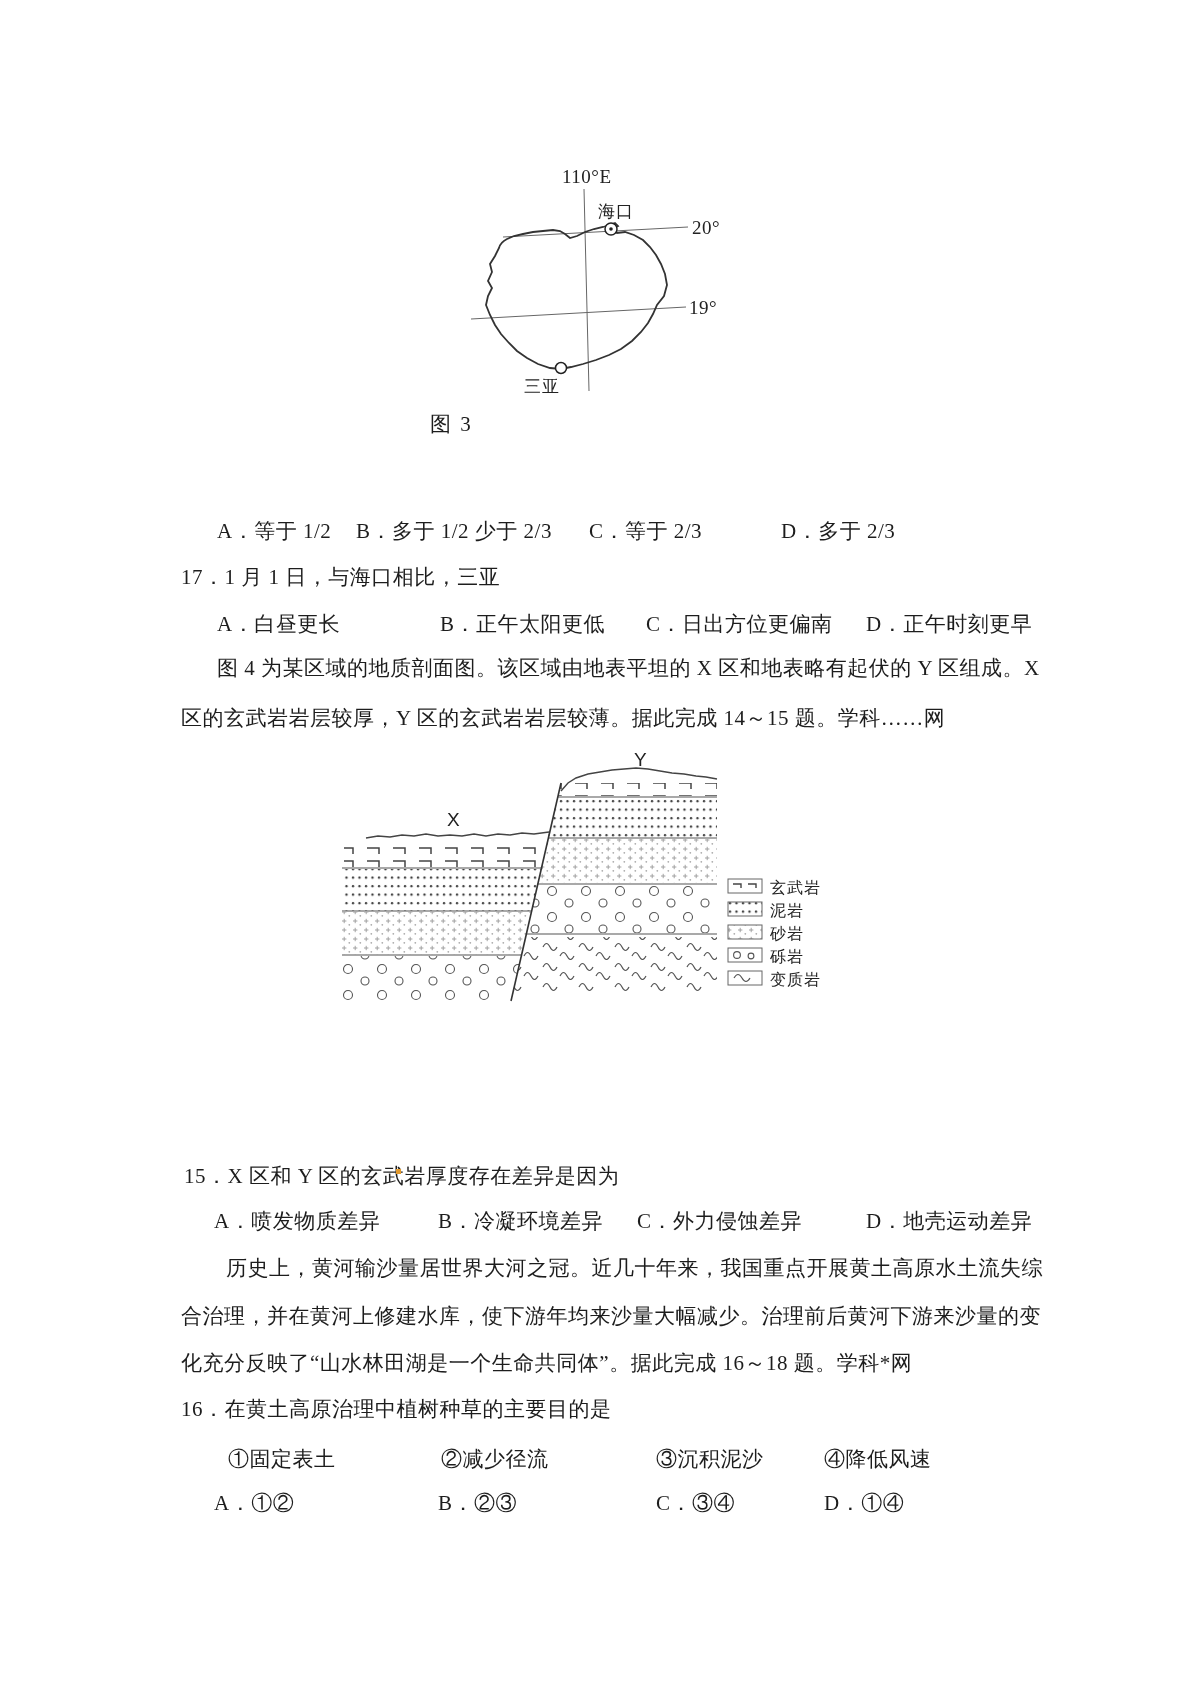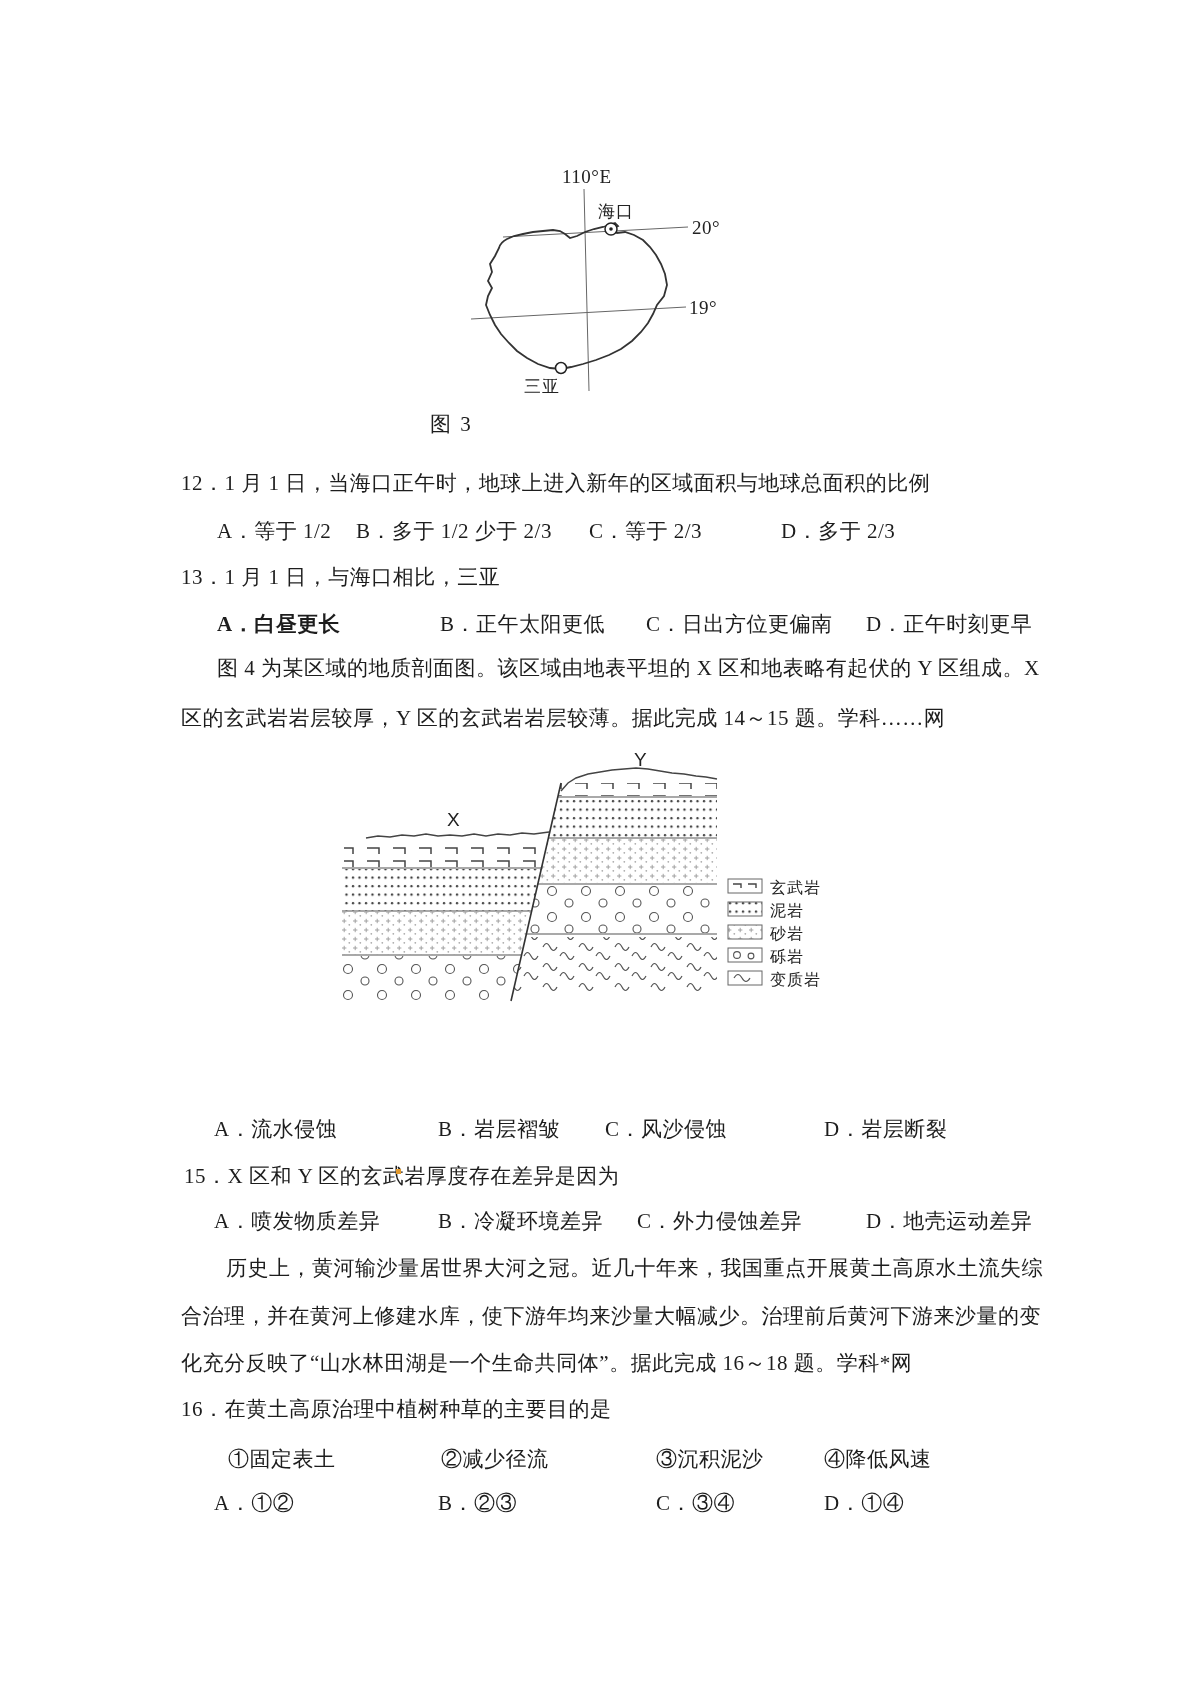--- a/index.html
+++ b/index.html
@@ -47,31 +47,30 @@
     <circle cx="561" cy="368" r="5.5" fill="#ffffff" stroke="#222" stroke-width="1.5"></circle>
 
     <text class="axis" x="562" y="183">110°E</text>
     <text class="city" x="598" y="217">海口</text>
     <text class="axis" x="692" y="234">20°</text>
     <text class="axis" x="689" y="314">19°</text>
     <text class="city" x="524" y="392">三亚</text>
   </svg>
   <div class="caption" style="left:430px;top:410px;width:310px;">图 3</div>
 
-  <div class="line" style="left:181px;top:470px;">12．1 月 1 日，当海口正午时，地球上进入新年的区域面积与地球总面积的比例</div>
   <div class="row" style="top:518px;">
     <span class="opt" style="left:217px;">A．等于 1/2</span>
     <span class="opt" style="left:356px;">B．多于 1/2 少于 2/3</span>
     <span class="opt" style="left:589px;">C．等于 2/3</span>
     <span class="opt" style="left:781px;">D．多于 2/3</span>
   </div>
 
-  <div class="line" style="left:181px;top:564px;">13．1 月 1 日，与海口相比，三亚</div>
+  <div class="line" style="left:181px;top:564px;">17．1 月 1 日，与海口相比，三亚</div>
   <div class="row" style="top:611px;">
-    <span class="opt" style="left:217px;font-weight:bold;">A．白昼更长</span>
+    <span class="opt" style="left:217px;">A．白昼更长</span>
     <span class="opt" style="left:440px;">B．正午太阳更低</span>
     <span class="opt" style="left:646px;">C．日出方位更偏南</span>
     <span class="opt" style="left:866px;">D．正午时刻更早</span>
   </div>
 
   <div class="line" style="left:217px;top:655px;">图 4 为某区域的地质剖面图。该区域由地表平坦的 X 区和地表略有起伏的 Y 区组成。X</div>
   <div class="line" style="left:181px;top:705px;">区的玄武岩岩层较厚，Y 区的玄武岩岩层较薄。据此完成 14～15 题。学科……网</div>
 
   <svg class="fig" style="left:330px;top:748px;" width="560" height="262" viewBox="330 748 560 262">
     <defs>
@@ -152,26 +151,20 @@
         <text class="lg" x="770" y="962">砾岩</text>
       </g>
       <g>
         <rect x="728" y="971" width="34" height="14" fill="#fff" stroke="#666" stroke-width="1"></rect>
         <path d="M734,978 q4,-7 8,0 q4,7 8,0" fill="none" stroke="#555" stroke-width="1.2"></path>
         <text class="lg" x="770" y="985">变质岩</text>
       </g>
     </g>
   </svg>
 
-  <div class="row" style="top:1116px;">
-    <span class="opt" style="left:214px;">A．流水侵蚀</span>
-    <span class="opt" style="left:438px;">B．岩层褶皱</span>
-    <span class="opt" style="left:605px;">C．风沙侵蚀</span>
-    <span class="opt" style="left:824px;">D．岩层断裂</span>
-  </div>
 
   <div class="line" style="left:184px;top:1163px;">15．X 区和 Y 区的玄武岩厚度存在差异是因为</div>
   <div class="artifact" style="left:396px;top:1169px;"></div>
   <div class="row" style="top:1208px;padding-left:14px;">
     <span class="opt" style="left:214px;">A．喷发物质差异</span>
     <span class="opt" style="left:438px;">B．冷凝环境差异</span>
     <span class="opt" style="left:637px;">C．外力侵蚀差异</span>
     <span class="opt" style="left:866px;">D．地壳运动差异</span>
   </div>
 

